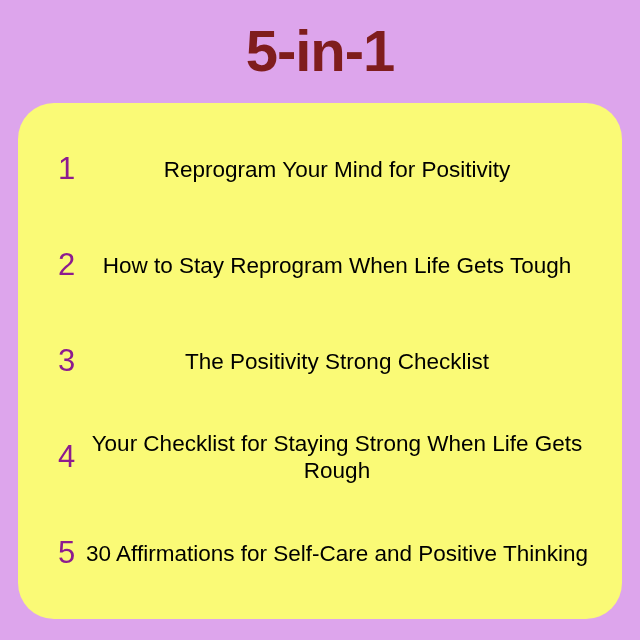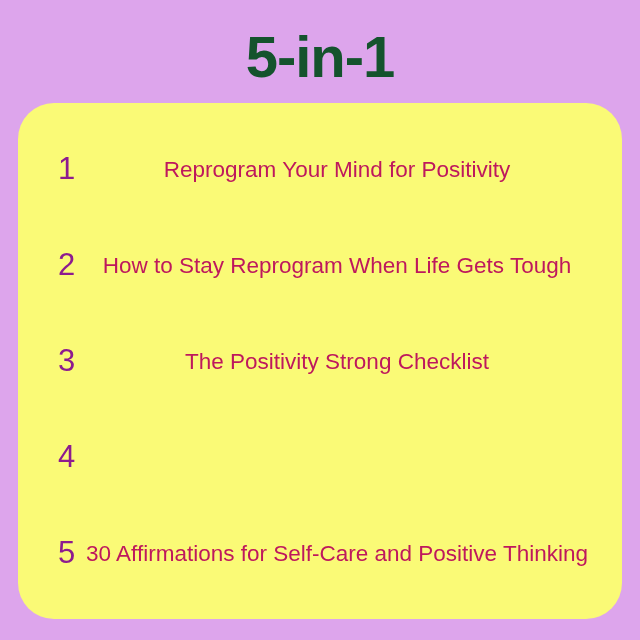--- a/index.html
+++ b/index.html
@@ -22,23 +22,22 @@
   .poster-title {
     position: absolute;
     top: 16px;
     left: 0;
     width: 640px;
     text-align: center;
     font-size: 58px;
     line-height: 70px;
     font-weight: bold;
     letter-spacing: -1px;
-    color: #14532d;
+    color: #7f1d1d;
     font-family: "Liberation Sans", sans-serif;
-    margin-top: 6px;
   }
   .list-card {
     position: absolute;
     left: 18px;
     top: 103px;
     width: 604px;
     height: 516px;
     box-sizing: border-box;
     background: #fafa76;
     border-radius: 36px;
@@ -62,21 +61,21 @@
     font-size: 31px;
     line-height: 34px;
     color: #8d1b8f;
     font-weight: normal;
   }
   .row-title {
     flex: 1 1 auto;
     text-align: center;
     font-size: 22.5px;
     line-height: 27px;
-    color: #be185d;
+    color: #000000;
     padding-right: 16px;
     padding-left: 4px;
     box-sizing: border-box;
   }
 </style>
 </head>
 <body>
 
 <div class="poster">
 
@@ -94,20 +93,21 @@
       <div class="row-title">How to Stay Reprogram When Life Gets Tough</div>
     </div>
 
     <div class="list-row">
       <div class="row-number">3</div>
       <div class="row-title">The Positivity Strong Checklist</div>
     </div>
 
     <div class="list-row">
       <div class="row-number">4</div>
+      <div class="row-title">Your Checklist for Staying Strong When Life Gets Rough</div>
     </div>
 
     <div class="list-row">
       <div class="row-number">5</div>
       <div class="row-title">30 Affirmations for Self-Care and Positive Thinking</div>
     </div>
 
   </div>
 </div>
 

